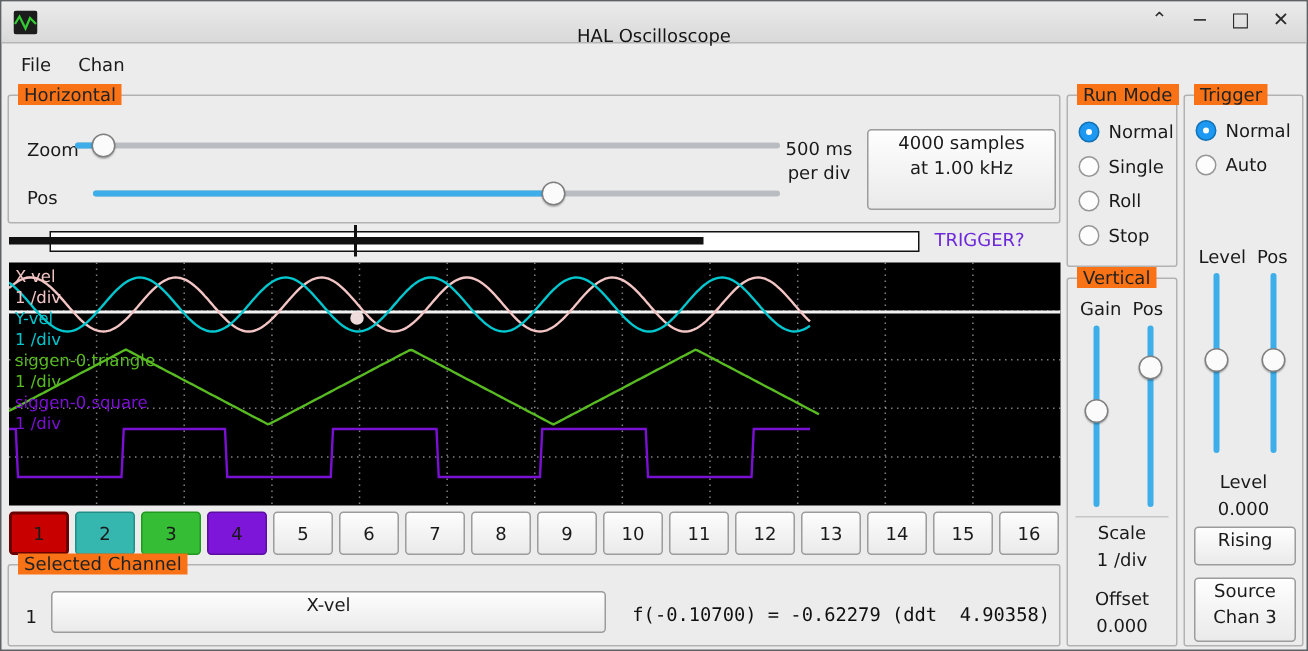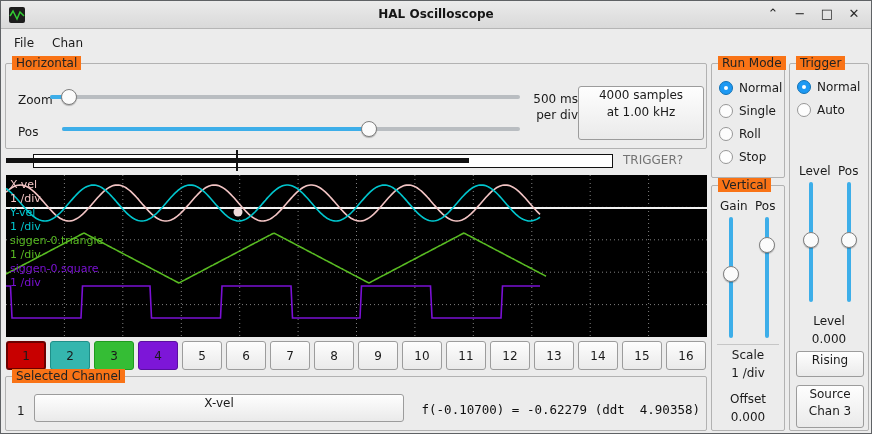--- a/index.html
+++ b/index.html
@@ -6,21 +6,21 @@
   html,body{background:#8f9396}
   .window{
     position:relative;width:872px;height:434px;background:#ececec;
     border:1px solid #5f6265;overflow:hidden;
     font-family:"DejaVu Sans","Liberation Sans",sans-serif;font-size:12px;color:#1a1a1a;
   }
   
   .titlebar{position:absolute;left:0;top:0;right:0;height:28px;
     background:linear-gradient(#ebebeb,#d9d9d9);border-bottom:1px solid #b5b5b5}
   .app-icon{position:absolute;left:8px;top:6px;width:16px;height:16px}
-  .titlebar .title{position:absolute;left:0;right:0;top:6px;text-align:center;font-weight:bold;color:#151515}
+  .titlebar .title{position:absolute;left:0;right:0;top:16px;text-align:center;font-weight:normal;color:#151515}
   .win-controls{position:absolute;right:10px;top:5px;display:flex;gap:13px;font-size:13px;color:#2a2a2a}
   .wbtn{width:14px;text-align:center;cursor:default}
   
   .menubar{position:absolute;left:0;top:29px;right:0;height:25px;display:flex;align-items:center;padding-left:4px}
   .menu-item{padding:3px 9px}
   
   .groupbox{position:absolute;border:1px solid #b2b2b2;border-radius:2px}
   .gb-title{position:absolute;top:-8px;left:6px;background:#f97316;padding:0 4px;color:#222;white-space:nowrap}
   .lbl{position:absolute;white-space:nowrap;line-height:14px}
   .cap{position:absolute;left:0;right:0;text-align:center;white-space:nowrap}
@@ -43,21 +43,21 @@
   .radio-row{display:flex;align-items:center;gap:6px;height:14px}
   .radio{width:14px;height:14px;border-radius:50%;position:relative;flex:0 0 14px}
   .radio.on{background:#1d99f3;border:1px solid #1272b6}
   .radio.on::after{content:'';position:absolute;left:4px;top:4px;width:4px;height:4px;border-radius:50%;background:#fff}
   .radio.off{background:#fdfdfd;border:1px solid #979797}
   
   #timeline{position:absolute;left:4px;top:148px;width:702px;height:24px}
   .tl-outline{position:absolute;left:28px;top:5px;width:580px;height:14px;border:1px solid #111;background:#fff}
   .tl-bar{position:absolute;left:1px;top:9px;width:463px;height:5px;background:#111}
   .tl-mark{position:absolute;left:231px;top:1px;width:2px;height:21px;background:#111}
-  .tl-label{position:absolute;left:618px;top:4px;color:#737373}
+  .tl-label{position:absolute;left:618px;top:4px;color:#6d28d9}
   
   #scope{position:absolute;left:5px;top:174px;width:701px;height:162px;background:#000}
   
   #channel-row{position:absolute;left:5px;top:340px;width:700px;height:30px;display:flex;justify-content:space-between}
   .chbtn{width:40px;height:29px;border:1px solid #9c9c9c;border-radius:3px;
     background:linear-gradient(#fdfdfd,#eaeaea);display:flex;align-items:center;justify-content:center;
     color:#1a1a1a;cursor:default;user-select:none}
   .chbtn.sel{border-width:2px}
   
   .readout{position:absolute;right:6px;top:25px;font-family:"DejaVu Sans Mono","Liberation Mono",monospace;
@@ -92,21 +92,21 @@
   </div>
 
   <div class="groupbox" style="left:4px;top:62px;width:702px;height:86px">
     <span class="gb-title">Horizontal</span>
     <span class="lbl" style="left:12px;top:29px">Zoom</span>
     <div class="hslider" style="left:44px;top:24px;width:470px">
       <div class="track"></div>
       <div class="fill" style="width: 4%;"></div>
       <div class="handle" style="left: calc(4% - 8px);"></div>
     </div>
-    <div class="lbl" style="left:508px;top:27px;width:64px;text-align:right;line-height:16px">
+    <div class="lbl" style="left:508px;top:27px;width:64px;text-align:center;line-height:16px">
       <div>500 ms</div>
       <div>per div</div>
     </div>
     <div class="btn" style="left:572px;top:22px;width:126px;height:54px">
       <span class="two-line">
         <span style="display:block">4000 samples</span>
         <span style="display:block">at 1.00 kHz</span>
       </span>
     </div>
     <span class="lbl" style="left:12px;top:61px">Pos</span>

